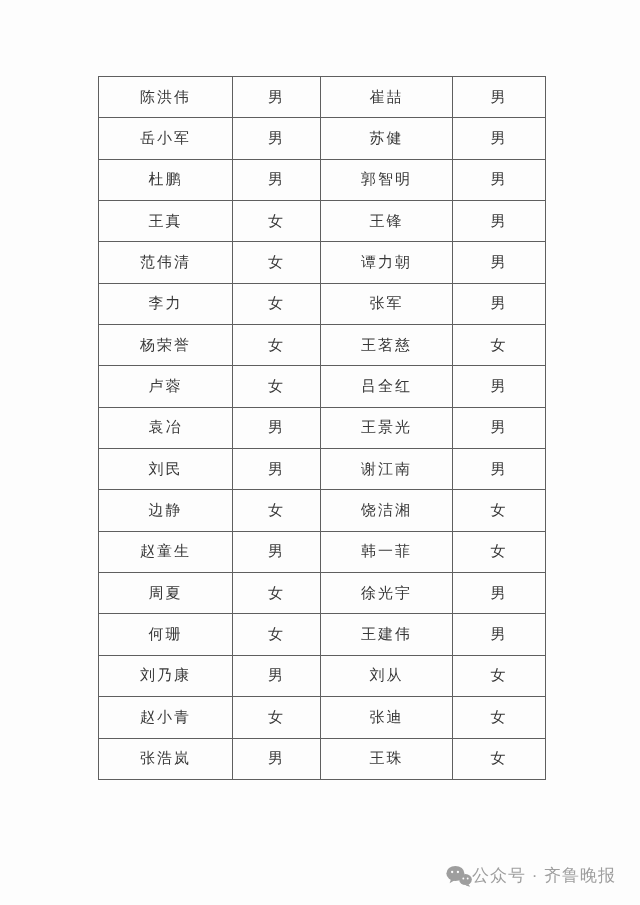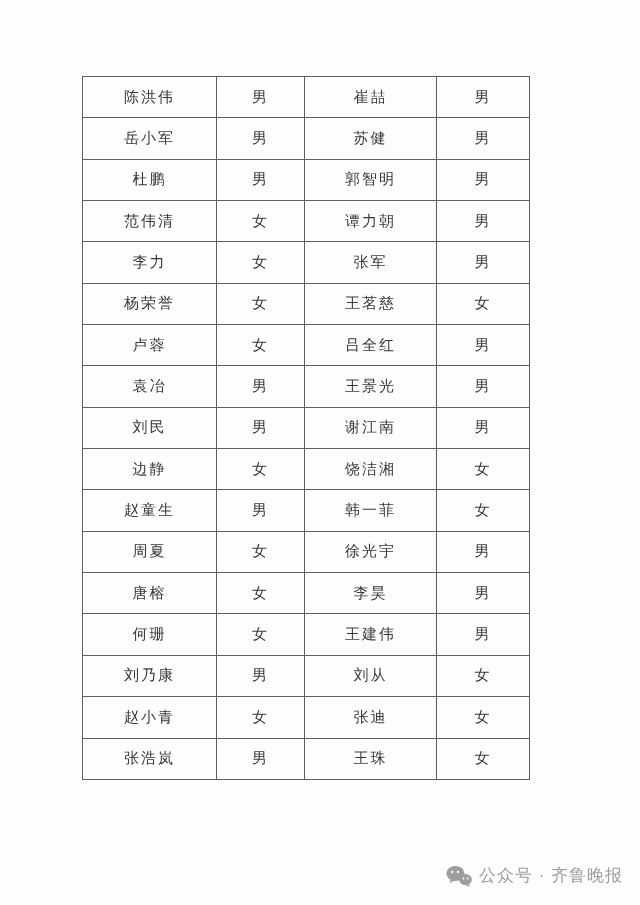--- a/index.html
+++ b/index.html
@@ -14,21 +14,21 @@
     overflow: hidden;
   }
   .page {
     position: relative;
     width: 640px;
     height: 905px;
     background: #fdfdfd;
   }
   table.roster {
     position: absolute;
-    left: 82px;
+    left: 98px;
     top: 76px;
     width: 447px;
     height: 704px;
     border-collapse: collapse;
     table-layout: fixed;
   }
   table.roster td {
     border: 1px solid #5f5f5f;
     text-align: center;
     vertical-align: middle;
@@ -44,21 +44,21 @@
   .col-gender1{ width: 88px;  }
   .col-name2  { width: 132px; }
   .col-gender2{ width: 93px;  }
 
   .watermark {
     position: absolute;
     left: 446px;
     top: 864px;
     display: flex;
     align-items: center;
-    gap: 7px;
+    gap: 0;
     color: #9e9e9e;
     font-family: "Liberation Sans", "DejaVu Sans", sans-serif;
     font-size: 17px;
     letter-spacing: 1px;
     white-space: nowrap;
   }
   .watermark .wx-icon {
     display: inline-flex;
     width: 26px;
     height: 22px;
@@ -89,20 +89,26 @@
           <td>苏健</td>
           <td>男</td>
         </tr>
         <tr>
           <td>杜鹏</td>
           <td>男</td>
           <td>郭智明</td>
           <td>男</td>
         </tr>
         <tr>
+          <td>王真</td>
+          <td>女</td>
+          <td>王锋</td>
+          <td>男</td>
+        </tr>
+        <tr>
           <td>范伟清</td>
           <td>女</td>
           <td>谭力朝</td>
           <td>男</td>
         </tr>
         <tr>
           <td>李力</td>
           <td>女</td>
           <td>张军</td>
           <td>男</td>
@@ -140,26 +146,20 @@
         <tr>
           <td>赵童生</td>
           <td>男</td>
           <td>韩一菲</td>
           <td>女</td>
         </tr>
         <tr>
           <td>周夏</td>
           <td>女</td>
           <td>徐光宇</td>
-          <td>男</td>
-        </tr>
-        <tr>
-          <td>唐榕</td>
-          <td>女</td>
-          <td>李昊</td>
           <td>男</td>
         </tr>
         <tr>
           <td>何珊</td>
           <td>女</td>
           <td>王建伟</td>
           <td>男</td>
         </tr>
         <tr>
           <td>刘乃康</td>

